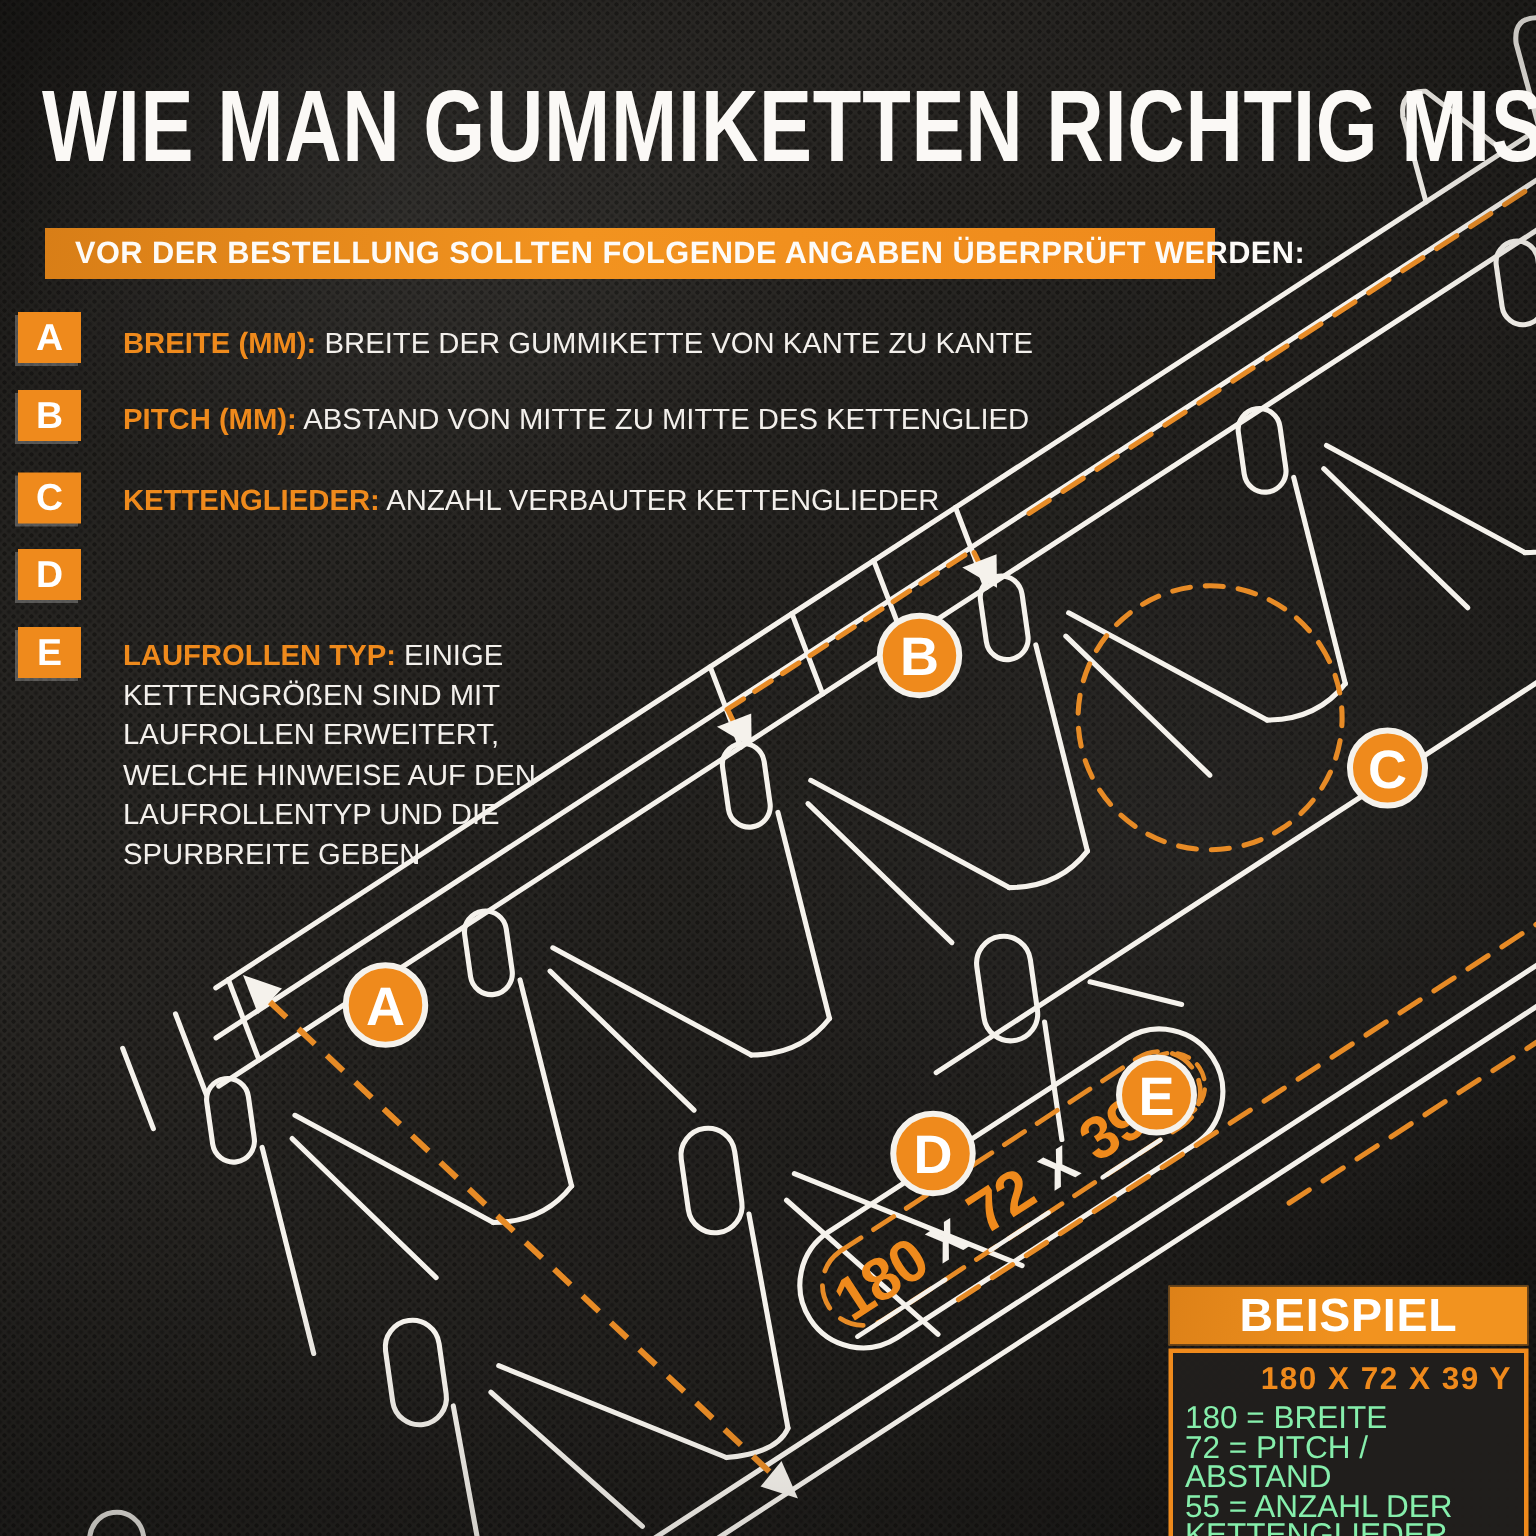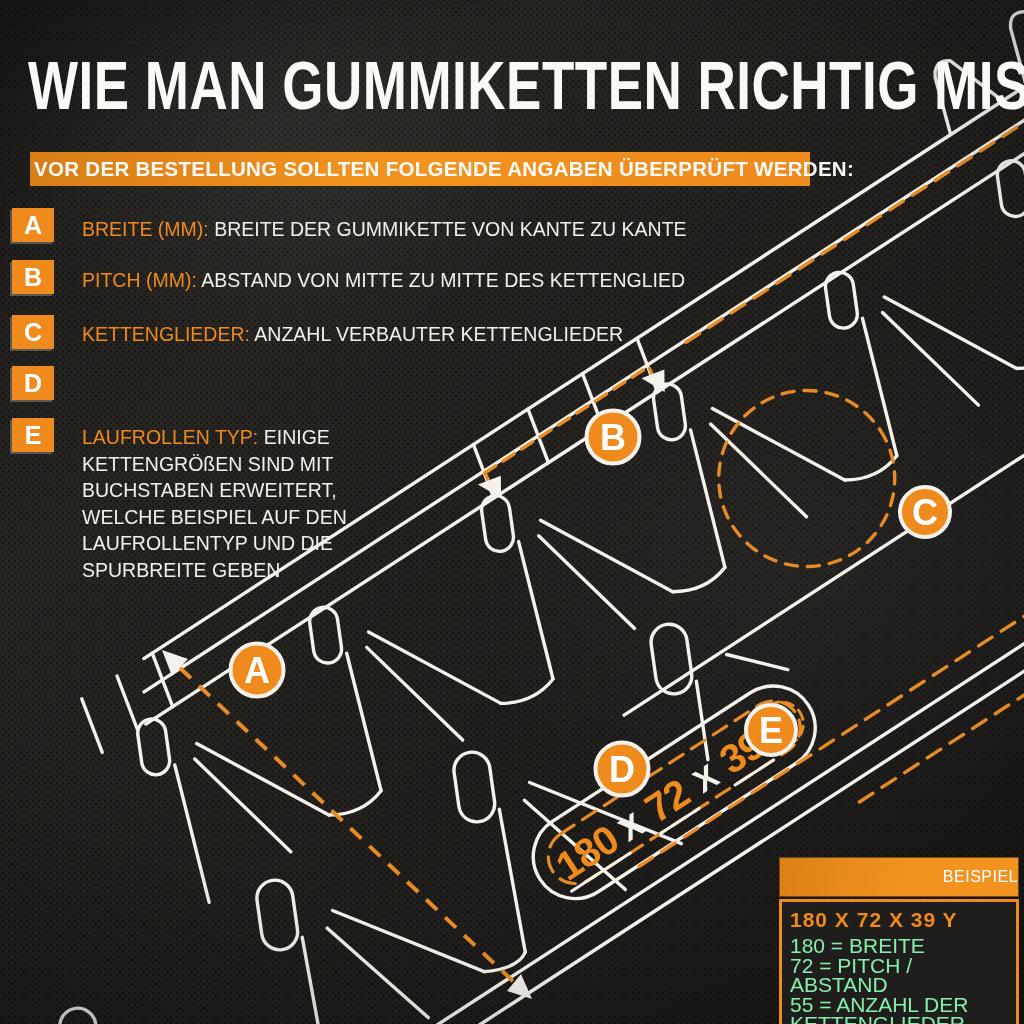--- a/index.html
+++ b/index.html
@@ -20,44 +20,44 @@
     background:radial-gradient(ellipse 900px 760px at 50% 46%, transparent 60%, rgba(0,0,0,0.34));}
   .title{
     position:absolute;left:28px;top:46px;margin:0;color:#fbf9f6;
     font-size:53px;font-weight:700;letter-spacing:.5px;white-space:nowrap;
     transform:scaleY(1.28);transform-origin:left top;
   }
   .banner{
     position:absolute;left:30px;top:152px;width:780px;height:34px;box-sizing:border-box;
     background:linear-gradient(100deg,#d87e17,#f2931f 45%,#ef8a1c);
     color:#fdfbf8;font-size:20.5px;font-weight:700;letter-spacing:.3px;
-    line-height:34px;padding-left:4px;white-space:nowrap;
+    line-height:34px;padding-left:20px;white-space:nowrap;
   }
   .item{position:absolute;color:#f3f0ec;font-size:19.5px;line-height:26.5px;}
-  .item .lbl{color:#ef8a1c;font-weight:400;}
+  .item .lbl{color:#ef8a1c;font-weight:700;}
   .badge-sq{
     position:absolute;left:12px;width:42px;height:34px;background:#ef8a1c;
     color:#fff;font-size:25px;font-weight:700;text-align:center;line-height:34px;
     box-shadow:-2px 2px 0 rgba(255,255,255,0.25);
   }
   .diagram-svg{position:absolute;inset:0;}
   .example{
     position:absolute;left:779px;top:857px;width:240px;box-sizing:border-box;
   }
   .example .hd{
     background:linear-gradient(100deg,#dd8118,#f2931f 55%);
-    color:#fff;text-align:right;font-size:16px;font-weight:400;
+    color:#fff;text-align:center;font-size:31px;font-weight:700;
     height:38px;line-height:38px;letter-spacing:.5px;
     transform-origin:center;border:1px solid rgba(30,28,26,.6);
   }
   .example .bd{
     margin-top:2px;border:3px solid #ef8a1c;background:rgba(33,31,29,0.93);
     padding:4px 8px 8px 8px;
   }
-  .example .size{color:#ef8a1c;font-size:21px;font-weight:700;text-align:left;letter-spacing:1px;margin:2px 0 4px 0;}
+  .example .size{color:#ef8a1c;font-size:21px;font-weight:700;text-align:right;letter-spacing:1px;margin:2px 0 4px 0;}
   .example .ln{color:#86efac;font-size:21px;line-height:19.5px;}
 </style>
 </head>
 <body>
 
 <div class="stage">
 
   <svg class="diagram-svg" viewBox="0 0 1024 1024">
     <g transform="translate(95,800) rotate(-33)" stroke="#f5f2ec" stroke-width="3.4" fill="none" stroke-linecap="round" stroke-linejoin="round">
 
@@ -230,21 +230,21 @@
   <div class="item" style="left:82px;top:321px;width:700px">
     <span class="lbl">KETTENGLIEDER:</span>
     <span>ANZAHL VERBAUTER KETTENGLIEDER</span>
   </div>
 
   <div class="badge-sq" style="top:366px">D</div>
 
   <div class="badge-sq" style="top:418px">E</div>
   <div class="item" style="left:82px;top:424px;width:332px">
     <span class="lbl">LAUFROLLEN TYP:</span>
-    <span>EINIGE KETTENGRÖßEN SIND MIT BUCHSTABEN ERWEITERT, WELCHE BEISPIEL AUF DEN LAUFROLLENTYP UND DIE SPURBREITE GEBEN</span>
+    <span>EINIGE KETTENGRÖßEN SIND MIT LAUFROLLEN ERWEITERT, WELCHE HINWEISE AUF DEN LAUFROLLENTYP UND DIE SPURBREITE GEBEN</span>
   </div>
 
   <div class="example">
     <div class="hd">BEISPIEL</div>
     <div class="bd">
       <div class="size">180 X 72 X 39 Y</div>
       <div class="ln">180 = BREITE</div>
       <div class="ln">72 = PITCH / ABSTAND</div>
       <div class="ln">55 = ANZAHL DER KETTENGLIEDER</div>
       <div class="ln">Y = ROLLEN TYP (ASYMMETRISCHE GUMMIKETTE)</div>

